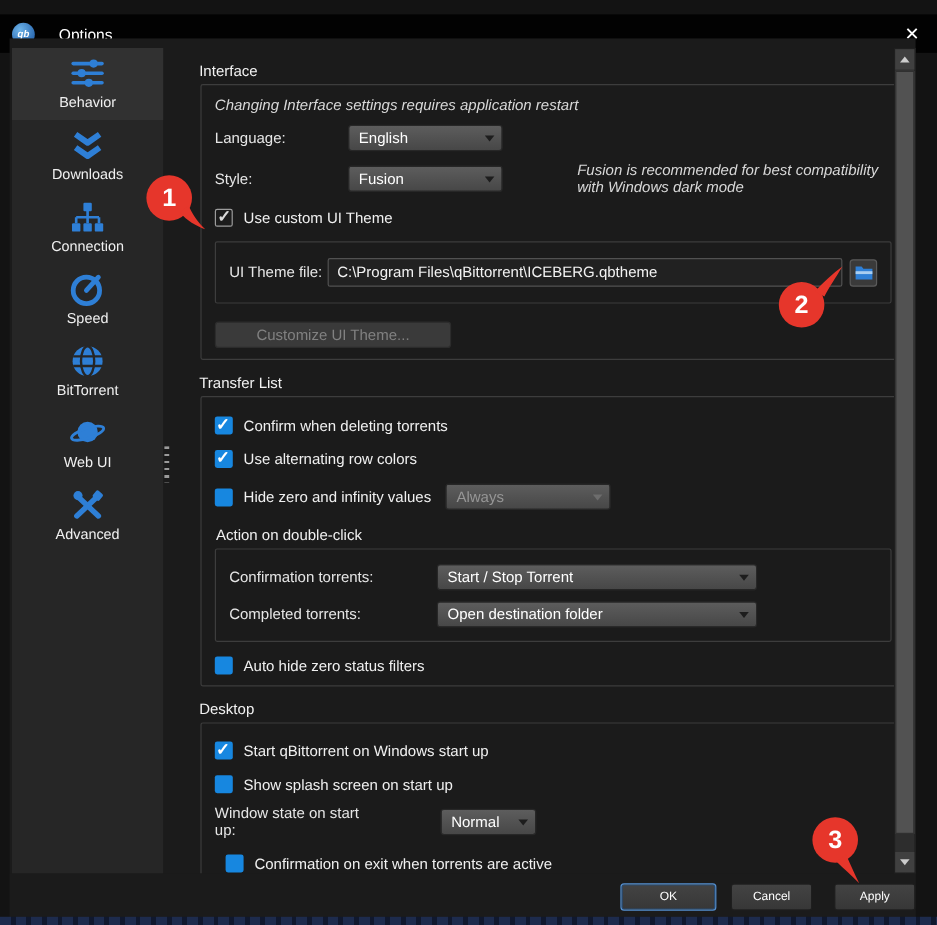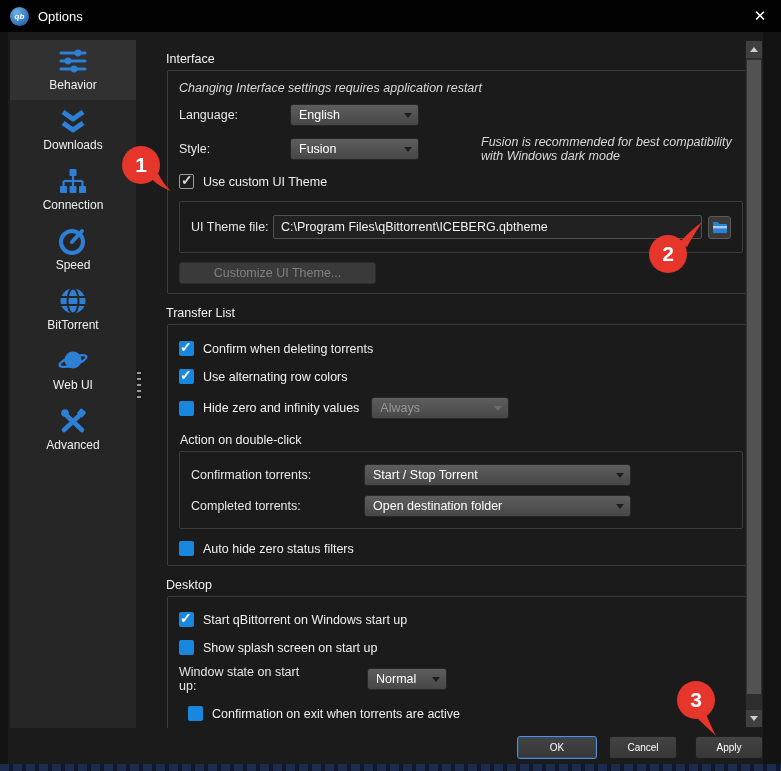--- a/index.html
+++ b/index.html
@@ -1,22 +1,22 @@
 <!DOCTYPE html>
 <html><head>
 <meta charset="utf-8">
 <style>
   * { margin:0; padding:0; box-sizing:border-box; }
   html,body { width:781px; height:771px; }
   body { font-family:"Liberation Sans", sans-serif; background:#131313; position:relative; overflow:hidden; color:#dcdcdc; }
 
   
-  .titlebar { position:absolute; left:0; top:0; width:781px; height:32px; background:#020202; display:flex; align-items:center; padding-left:10px; }
+  .titlebar { position:absolute; left:0; top:12px; width:781px; height:32px; background:#020202; display:flex; align-items:center; padding-left:10px; }
   .app-badge { width:19px; height:19px; border-radius:50%; background:radial-gradient(circle at 35% 30%, #6db3e8, #2e6db4 70%); color:#fff; font-size:8px; font-weight:bold; font-style:italic; display:flex; align-items:center; justify-content:center; }
-  .win-title { color:#ffffff; font-size:13px; margin-left:9px; }
+  .win-title { color:#ffffff; font-size:13px; margin-left:20px; }
   .close-btn { position:absolute; right:6px; top:0; width:30px; height:32px; color:#ffffff; font-size:15px; display:flex; align-items:center; justify-content:center; cursor:default; }
   .dialog-bg { position:absolute; left:8px; top:32px; width:755px; height:733px; background:#1b1b1b; }
   .bottom-strip { position:absolute; left:0; top:764px; width:781px; height:7px;
     background:repeating-linear-gradient(90deg, #1d2b4d 0 9px, #10182e 9px 13px); }
 
   
   .sidebar { position:absolute; left:10px; top:40px; width:126px; height:688px; background:#262626; }
   .side-item { height:60px; padding-top:6px; display:flex; flex-direction:column; align-items:center; justify-content:flex-start; cursor:default; }
   .side-item.selected { background:#313131; }
   .side-icon { width:30px; height:30px; display:block; }
@@ -49,21 +49,21 @@
   .cb.checked::after { content:"✓"; position:absolute; left:1px; top:-2px; font-size:14px; font-weight:bold; color:#ffffff; }
   .cb.dark.checked::after { color:#d9d9d9; left:1px; top:-3px; }
   .cb-label { font-size:12.5px; color:#f0f0f0; margin-left:9px; }
 
   
   .theme-box { display:flex; align-items:center; margin:12px 0 0 0; padding:13px 11px; }
   .theme-label { font-size:12.5px; color:#e6e6e6; width:82px; flex:none; }
   .line-edit { flex:1; height:24px; background:#212121; border:1px solid #515151; border-radius:2px; color:#f2f2f2; font-size:12.5px; padding:0 7px; font-family:"Liberation Sans", sans-serif; }
   .folder-btn { width:23px; height:23px; margin-left:6px; background:#3a3a3a; border:1px solid #5a5a5a; border-radius:3px; display:flex; align-items:center; justify-content:center; flex:none; cursor:default; }
 
-  .ghost-btn { display:block; margin-top:9px; width:197px; height:22px; background:#3a3a3a; border:1px solid #2c2c2c; border-radius:3px; color:#818181; font-size:12.5px; font-family:"Liberation Sans", sans-serif; }
+  .ghost-btn { display:block; margin-top:15px; width:197px; height:22px; background:#3a3a3a; border:1px solid #2c2c2c; border-radius:3px; color:#818181; font-size:12.5px; font-family:"Liberation Sans", sans-serif; }
 
   .sub-title { font-size:12.5px; color:#f0f0f0; margin:14px 0 4px 1px; }
   .dc-box { padding:8px 11px 11px 11px; margin:0; }
   .dc-label { width:125px; flex:none; font-size:12.5px; color:#e6e6e6; }
 
   .mt-sec { margin-top:12px; }
 
   
   .scrollbar { position:absolute; left:745px; top:40px; width:18px; height:688px; background:#2d2d2d; border:1px solid #1f1f1f; }
   .sb-btn { position:absolute; left:0; width:16px; height:17px; background:#404040; display:flex; align-items:center; justify-content:center; }

